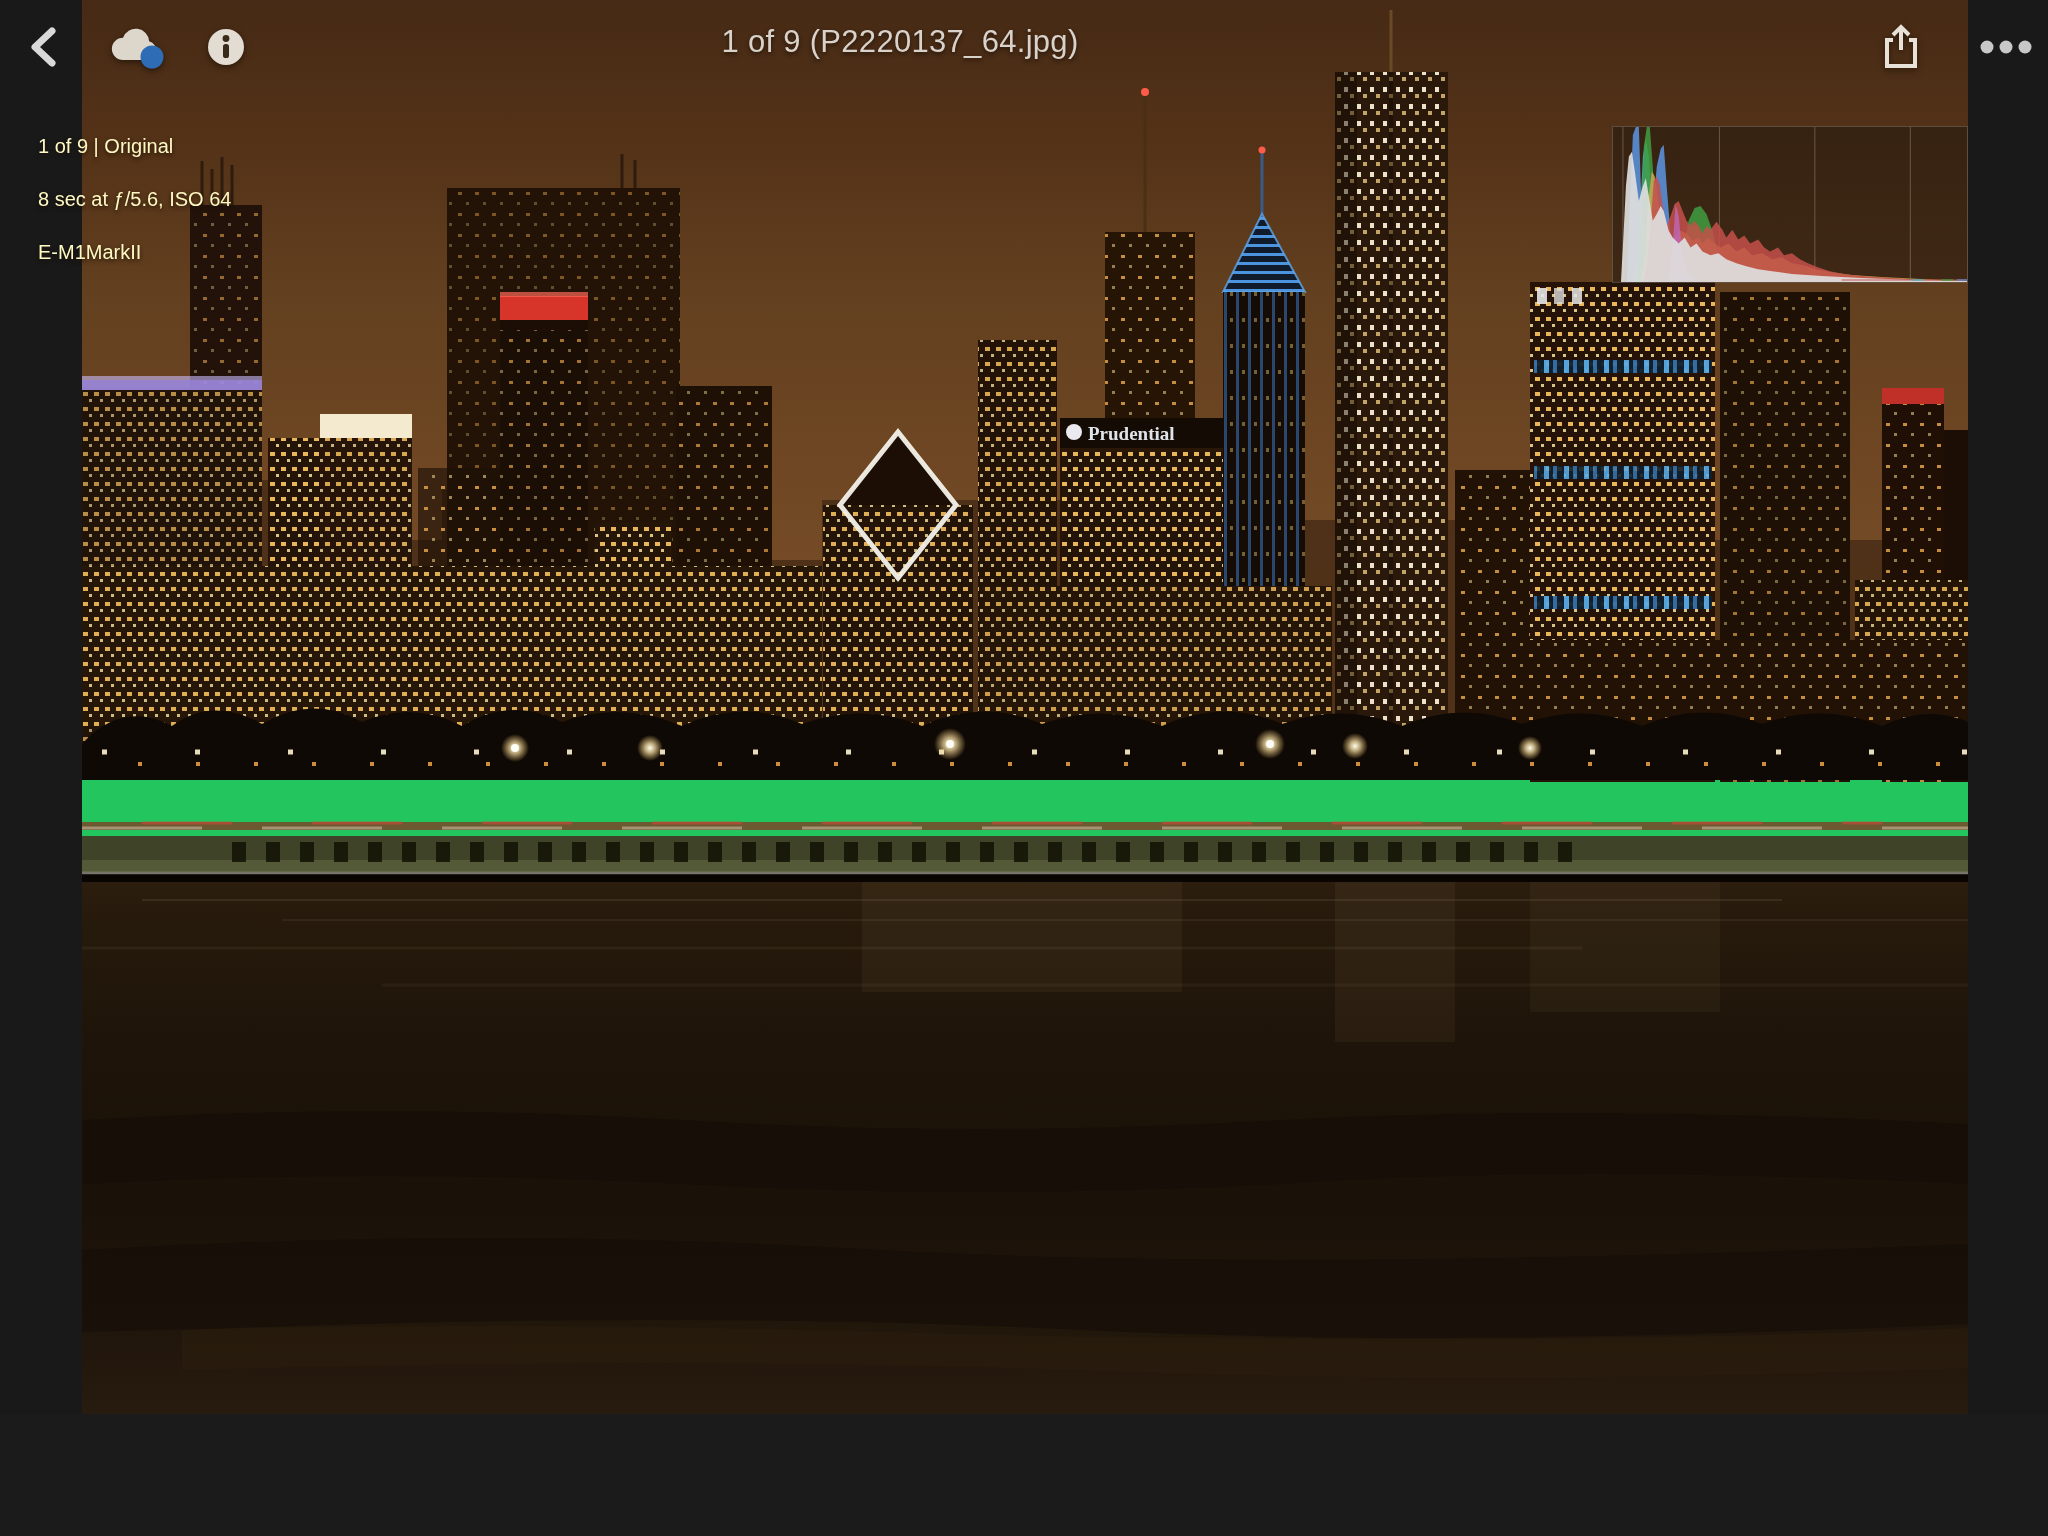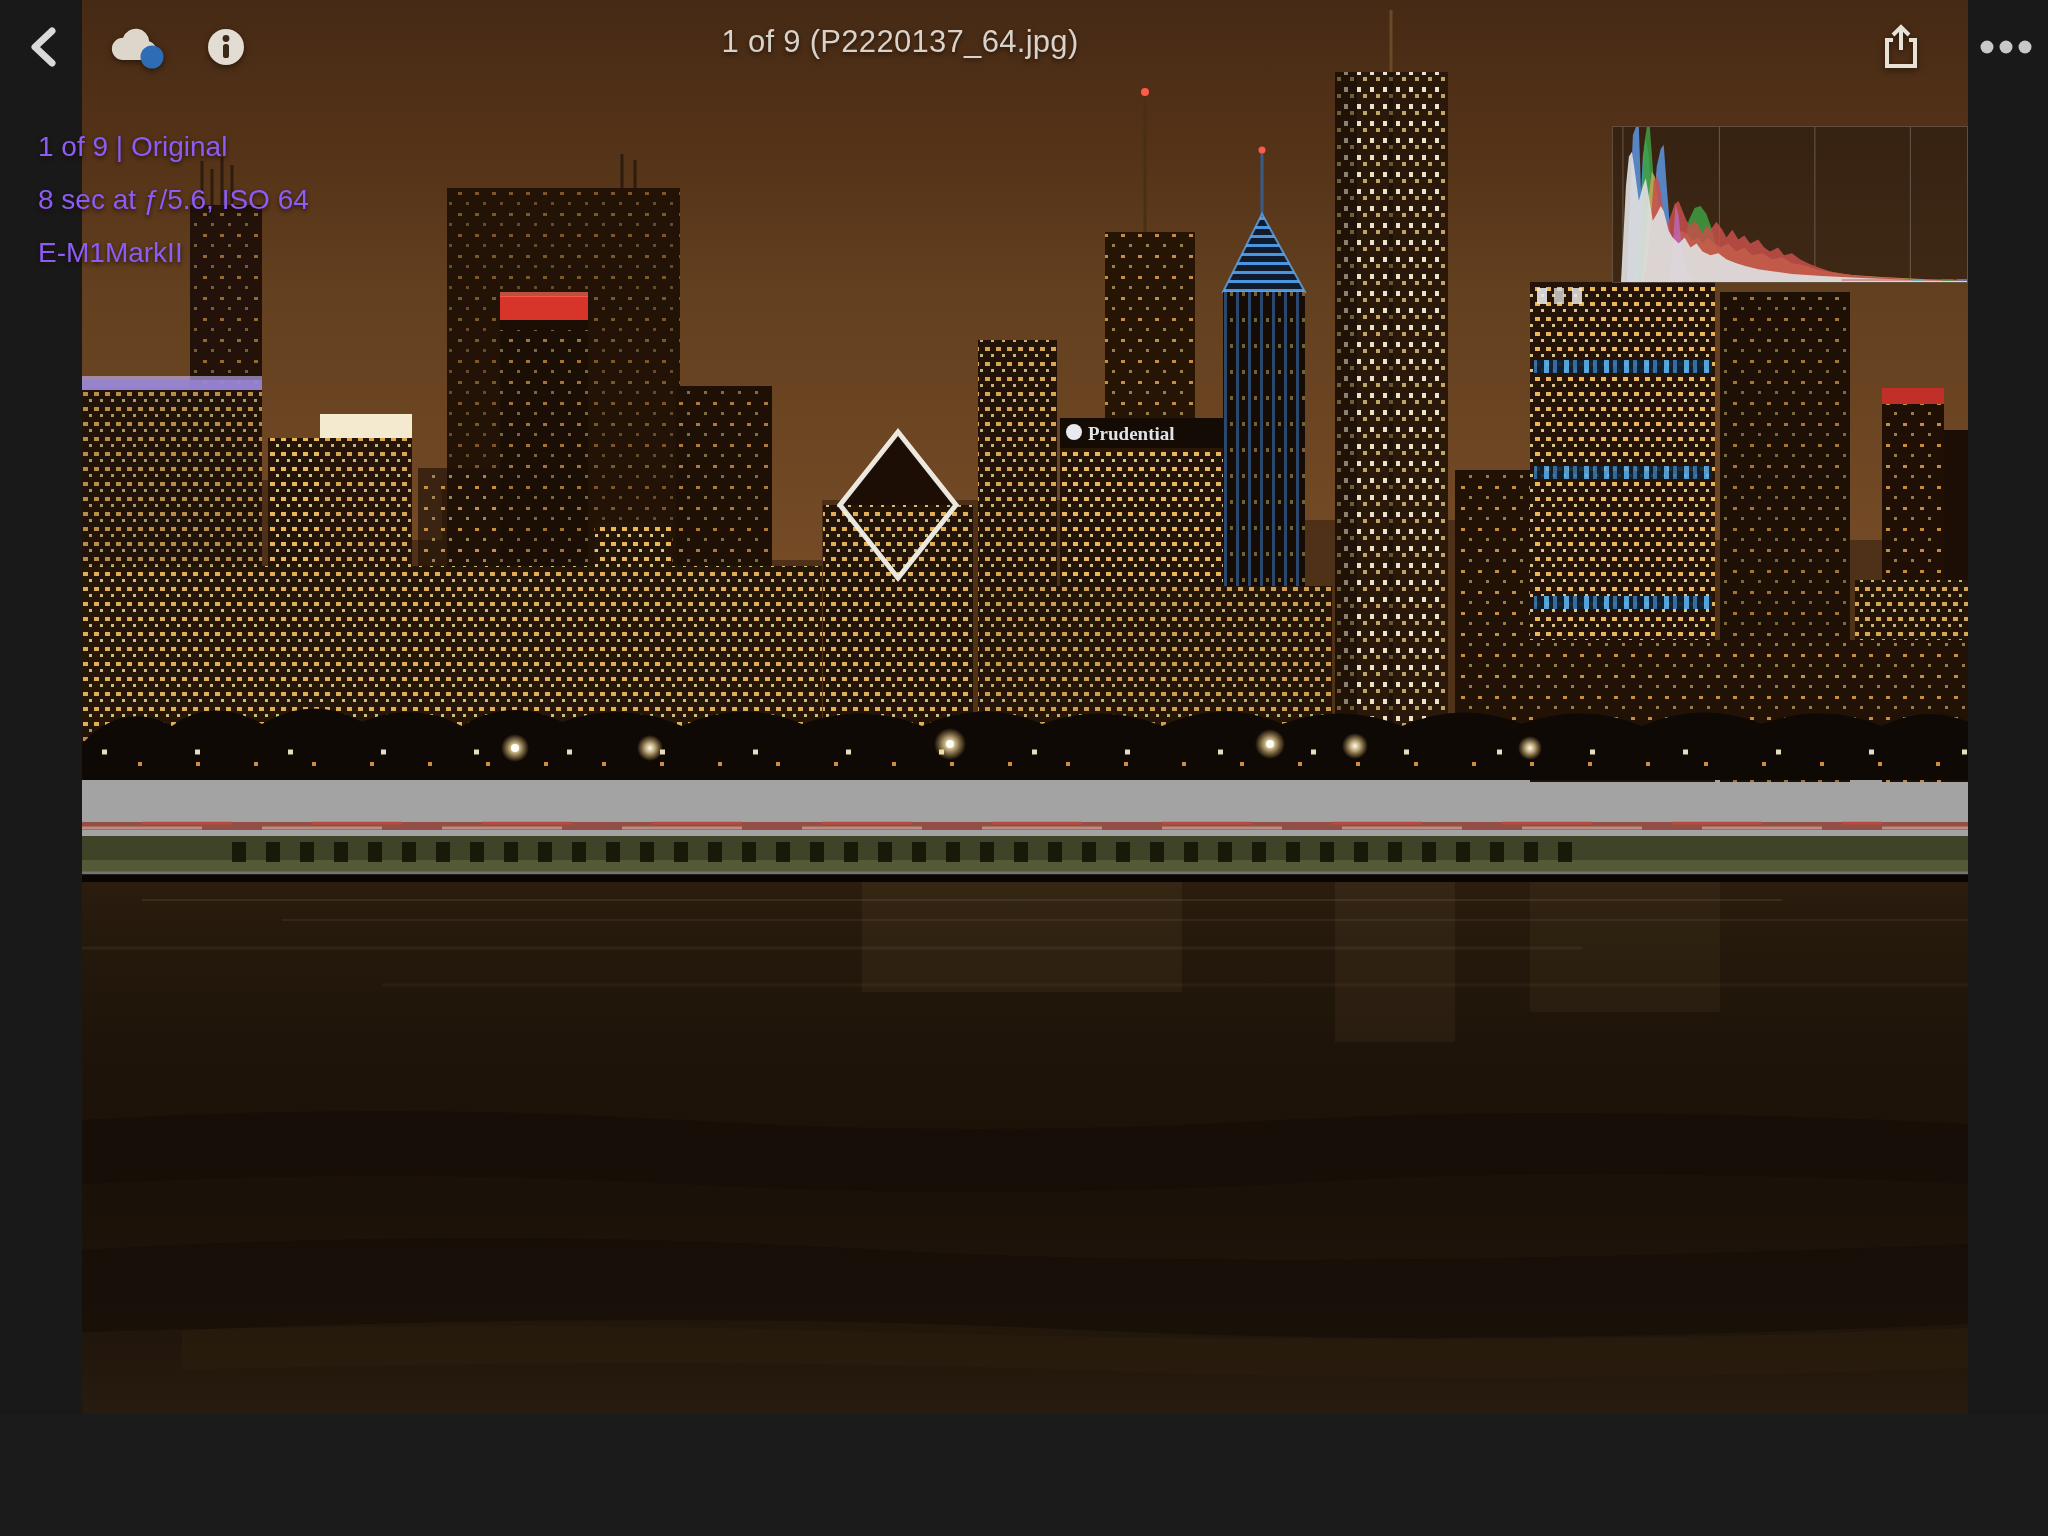--- a/index.html
+++ b/index.html
@@ -6,33 +6,33 @@
   html,body { width:2048px; height:1536px; background:#181818; overflow:hidden; }
   body { font-family:"Liberation Sans","DejaVu Sans",sans-serif; }
   .app { position:relative; width:2048px; height:1536px; background:#1b1b1b; }
 
   
   .rail { position:absolute; top:0; height:1414px; background:#191919; }
   .rail.left { left:0; width:82px; }
   .rail.right { left:1968px; width:80px; }
 
   
-  .photo-stage { position:absolute; left:82px; top:0; width:1886px; height:1414px; overflow:hidden; background:#a3a3a3; }
+  .photo-stage { position:absolute; left:82px; top:0; width:1886px; height:1414px; overflow:hidden; background:#22c55e; }
   .photo-stage svg { display:block; width:100%; height:100%; }
 
   
   .icon-btn { position:absolute; display:flex; align-items:center; justify-content:center; cursor:pointer; }
   .icon-btn svg { filter:drop-shadow(0 2px 3px rgba(20,10,2,.65)); }
   .rail-btn svg { filter:none; }
 
   .title-bar { position:absolute; left:0; top:24px; width:1800px; text-align:center;
     font-size:31px; color:#d8d2ca; letter-spacing:.3px;
     text-shadow:0 2px 4px rgba(25,12,4,.75); pointer-events:none; }
 
-  .info-overlay { position:absolute; left:38px; top:120px; color:#8b5cf6; font-size:28px;
+  .info-overlay { position:absolute; left:38px; top:120px; color:#fef9c3; font-size:20px;
     line-height:53px; text-shadow:0 2px 4px rgba(25,12,4,.8); }
 
   
   .histogram { position:absolute; left:1612px; top:126px; width:356px; height:157px;
     background:rgba(30,22,14,.52); border:1px solid rgba(238,230,218,.22); cursor:pointer; }
   .histogram svg { display:block; width:100%; height:100%; }
 
   
   .bottom-bar { position:absolute; left:0; top:1414px; width:2048px; height:122px; background:#1b1b1b; }
 </style>

